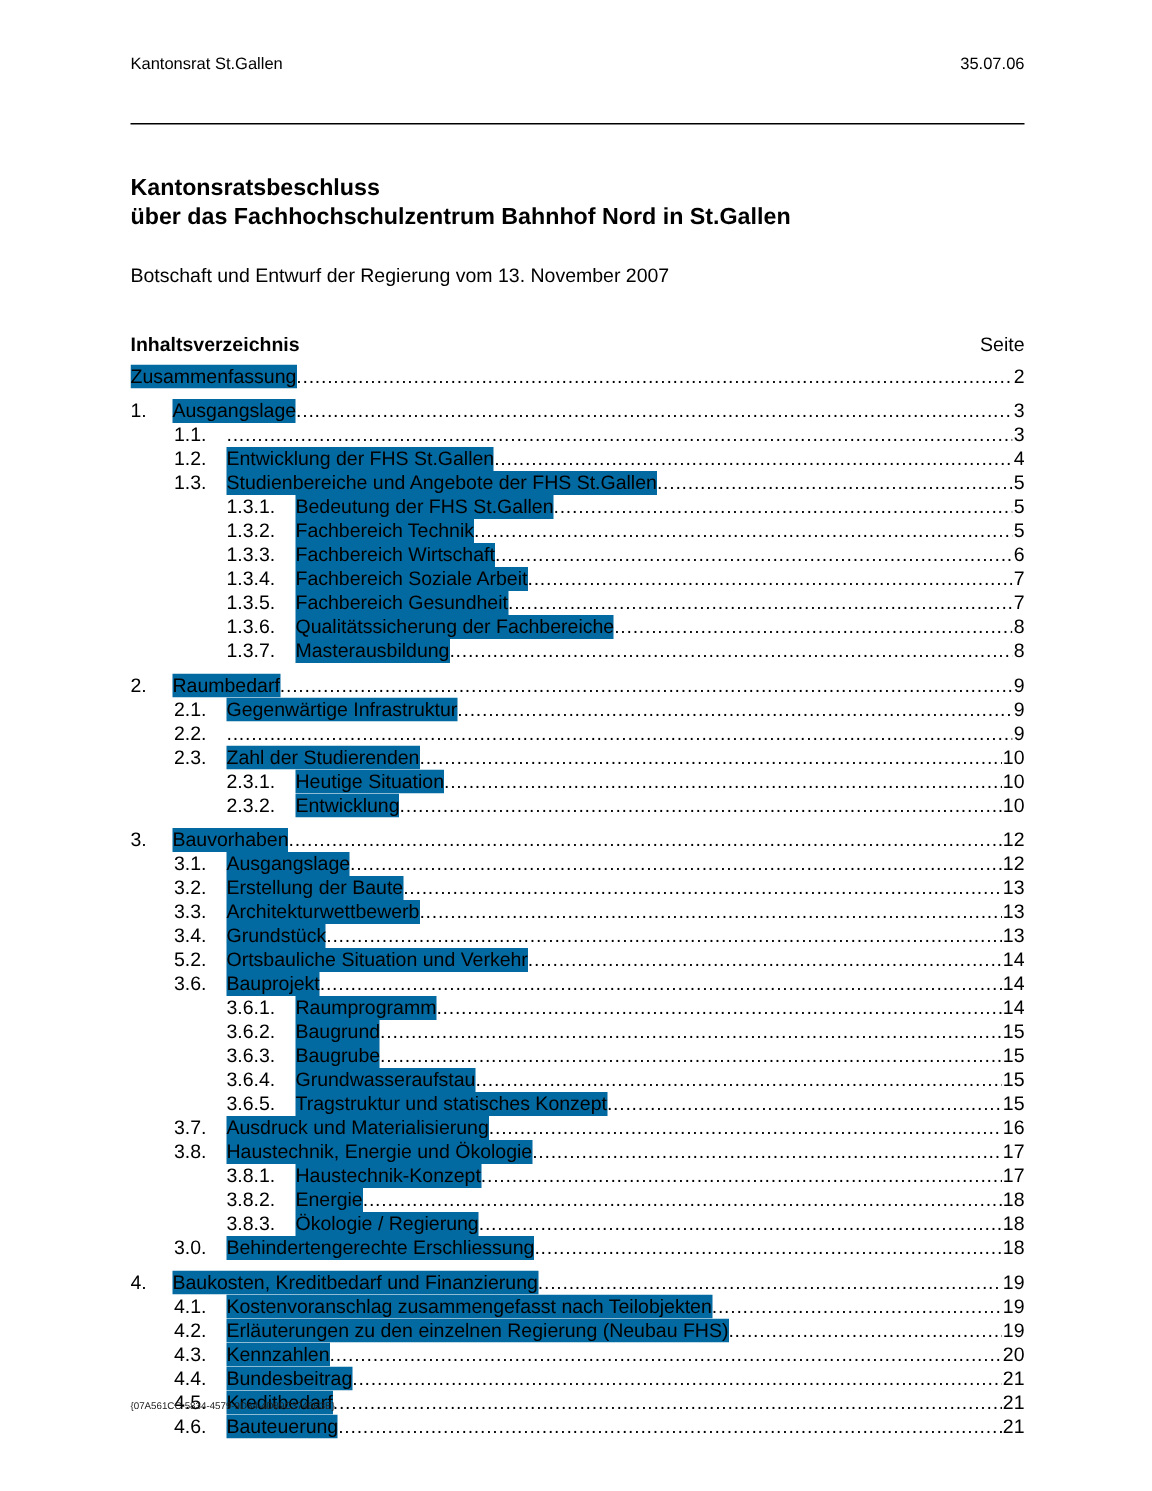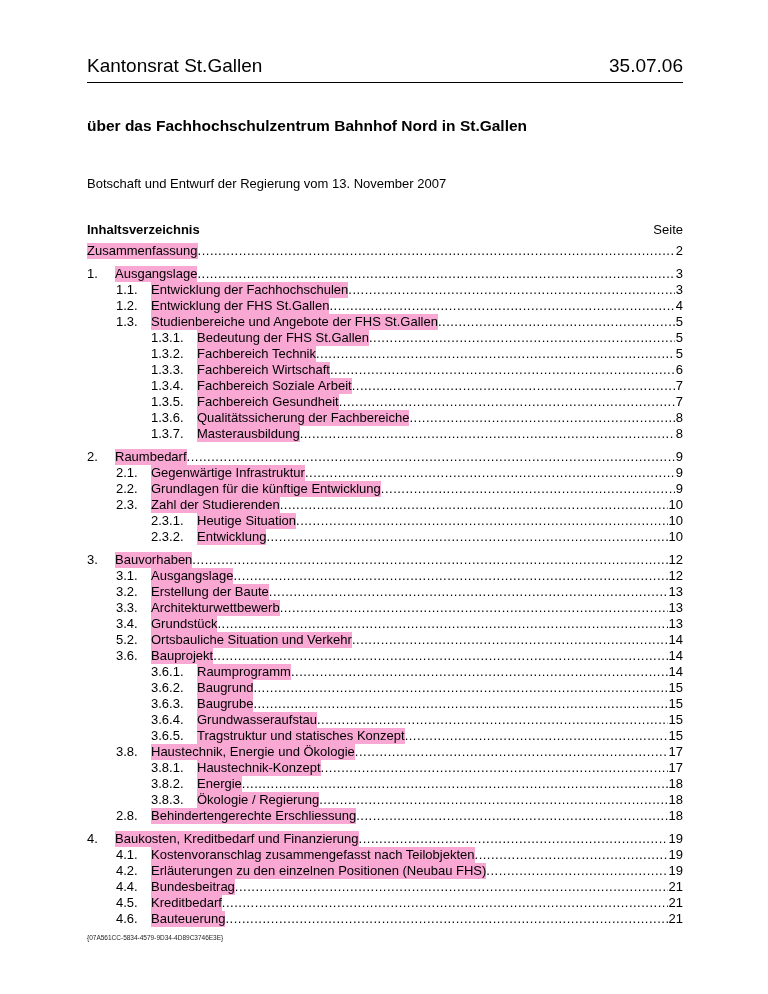--- a/index.html
+++ b/index.html
@@ -1,55 +1,56 @@
 <!DOCTYPE html>
 <html><head>
 <meta charset="utf-8">
 <style>
   html, body { margin: 0; padding: 0; background: #ffffff; }
   body { width: 768px; height: 994px; position: relative; overflow: hidden;
          font-family: "Liberation Sans", sans-serif; color: #000; }
   .page { position: absolute; left: 87px; top: 0; width: 596px; }
-  .header { position: absolute; top: 55px; left: 0; width: 596px; height: 16px;
-            font-size: 19px; }
+  .header { position: absolute; top: 37px; left: 0; width: 596px; height: 16px;
+            font-size: 11px; }
   .header .left { position: absolute; left: 0; top: 0; }
   .header .right { position: absolute; right: 0; top: 0; }
   .rule { position: absolute; top: 82px; left: 0; width: 596px; height: 0;
           border-top: 1.3px solid #000; }
   .title { position: absolute; top: 116px; left: 0; font-size: 15.5px; font-weight: bold;
            line-height: 19px; }
   .subtitle { position: absolute; top: 176px; left: 0; font-size: 13px; text-align: center; }
   .toc-head { position: absolute; top: 222px; left: 0; width: 596px; font-size: 13px; }
   .toc-head .lbl { font-weight: bold; }
   .toc-head .pg { position: absolute; right: 0; top: 0; }
   .toc { position: absolute; top: 243px; left: 0; width: 596px; font-size: 13px; }
   .row { position: relative; height: 16px; line-height: 16px; white-space: nowrap; overflow: hidden; }
   .row.gap { margin-top: 7px; }
   .row .num { position: absolute; top: 0; }
   .row .txt { position: absolute; top: 0; right: 0; display: flex; }
-  .row .txt .t { background: #f9a8d4; padding-right: 0; }
+  .row .txt .t { background: #0369a1; padding-right: 0; }
   .row .dots { flex: 1; overflow: hidden; white-space: nowrap; letter-spacing: 0.5px; }
   .row .dots::after { content: "........................................................................................................................................................................................................"; }
   .row .p { background: #fff; padding-left: 1px; } .l0 .txt { left: 0; }
   .l1 .num { left: 0; } .l1 .txt { left: 28px; }
   .l2 .num { left: 29px; } .l2 .txt { left: 64px; }
   .l3 .num { left: 64px; } .l3 .txt { left: 110px; }
   .footer-id { position: absolute; top: 934px; left: 87px; font-size: 6.5px; color: #222; }
 </style>
 </head>
 <body>
 
 <div class="page">
   <div class="header">
     <span class="left">Kantonsrat St.Gallen</span>
     <span class="right">35.07.06</span>
   </div>
   <div class="rule"></div>
 
   <div class="title">
+    <div>Kantonsratsbeschluss</div>
     <div>über das Fachhochschulzentrum Bahnhof Nord in St.Gallen</div>
   </div>
 
   <div class="subtitle">Botschaft und Entwurf der Regierung vom 13. November 2007</div>
 
   <div class="toc-head">
     <span class="lbl">Inhaltsverzeichnis</span>
     <span class="pg">Seite</span>
   </div>
 
@@ -65,21 +66,20 @@
         <span class="num">1.</span>
         <span class="txt">
           <span class="t">Ausgangslage</span>
           <span class="dots"></span>
           <span class="p">3</span>
         </span>
       </div>
       <div class="row l2">
         <span class="num">1.1.</span>
         <span class="txt">
-          <span class="t">Entwicklung der Fachhochschulen</span>
           <span class="dots"></span>
           <span class="p">3</span>
         </span>
       </div>
       <div class="row l2">
         <span class="num">1.2.</span>
         <span class="txt">
           <span class="t">Entwicklung der FHS St.Gallen</span>
           <span class="dots"></span>
           <span class="p">4</span>
@@ -161,21 +161,20 @@
         <span class="num">2.1.</span>
         <span class="txt">
           <span class="t">Gegenwärtige Infrastruktur</span>
           <span class="dots"></span>
           <span class="p">9</span>
         </span>
       </div>
       <div class="row l2">
         <span class="num">2.2.</span>
         <span class="txt">
-          <span class="t">Grundlagen für die künftige Entwicklung</span>
           <span class="dots"></span>
           <span class="p">9</span>
         </span>
       </div>
       <div class="row l2">
         <span class="num">2.3.</span>
         <span class="txt">
           <span class="t">Zahl der Studierenden</span>
           <span class="dots"></span>
           <span class="p">10</span>
@@ -287,20 +286,28 @@
       </div>
       <div class="row l3">
         <span class="num">3.6.5.</span>
         <span class="txt">
           <span class="t">Tragstruktur und statisches Konzept</span>
           <span class="dots"></span>
           <span class="p">15</span>
         </span>
       </div>
       <div class="row l2">
+        <span class="num">3.7.</span>
+        <span class="txt">
+          <span class="t">Ausdruck und Materialisierung</span>
+          <span class="dots"></span>
+          <span class="p">16</span>
+        </span>
+      </div>
+      <div class="row l2">
         <span class="num">3.8.</span>
         <span class="txt">
           <span class="t">Haustechnik, Energie und Ökologie</span>
           <span class="dots"></span>
           <span class="p">17</span>
         </span>
       </div>
       <div class="row l3">
         <span class="num">3.8.1.</span>
         <span class="txt">
@@ -319,21 +326,21 @@
       </div>
       <div class="row l3">
         <span class="num">3.8.3.</span>
         <span class="txt">
           <span class="t">Ökologie / Regierung</span>
           <span class="dots"></span>
           <span class="p">18</span>
         </span>
       </div>
       <div class="row l2">
-        <span class="num">2.8.</span>
+        <span class="num">3.0.</span>
         <span class="txt">
           <span class="t">Behindertengerechte Erschliessung</span>
           <span class="dots"></span>
           <span class="p">18</span>
         </span>
       </div>
       <div class="row l1 gap">
         <span class="num">4.</span>
         <span class="txt">
           <span class="t">Baukosten, Kreditbedarf und Finanzierung</span>
@@ -345,23 +352,31 @@
         <span class="num">4.1.</span>
         <span class="txt">
           <span class="t">Kostenvoranschlag zusammengefasst nach Teilobjekten</span>
           <span class="dots"></span>
           <span class="p">19</span>
         </span>
       </div>
       <div class="row l2">
         <span class="num">4.2.</span>
         <span class="txt">
-          <span class="t">Erläuterungen zu den einzelnen Positionen (Neubau FHS)</span>
+          <span class="t">Erläuterungen zu den einzelnen Regierung (Neubau FHS)</span>
           <span class="dots"></span>
           <span class="p">19</span>
+        </span>
+      </div>
+      <div class="row l2">
+        <span class="num">4.3.</span>
+        <span class="txt">
+          <span class="t">Kennzahlen</span>
+          <span class="dots"></span>
+          <span class="p">20</span>
         </span>
       </div>
       <div class="row l2">
         <span class="num">4.4.</span>
         <span class="txt">
           <span class="t">Bundesbeitrag</span>
           <span class="dots"></span>
           <span class="p">21</span>
         </span>
       </div>

